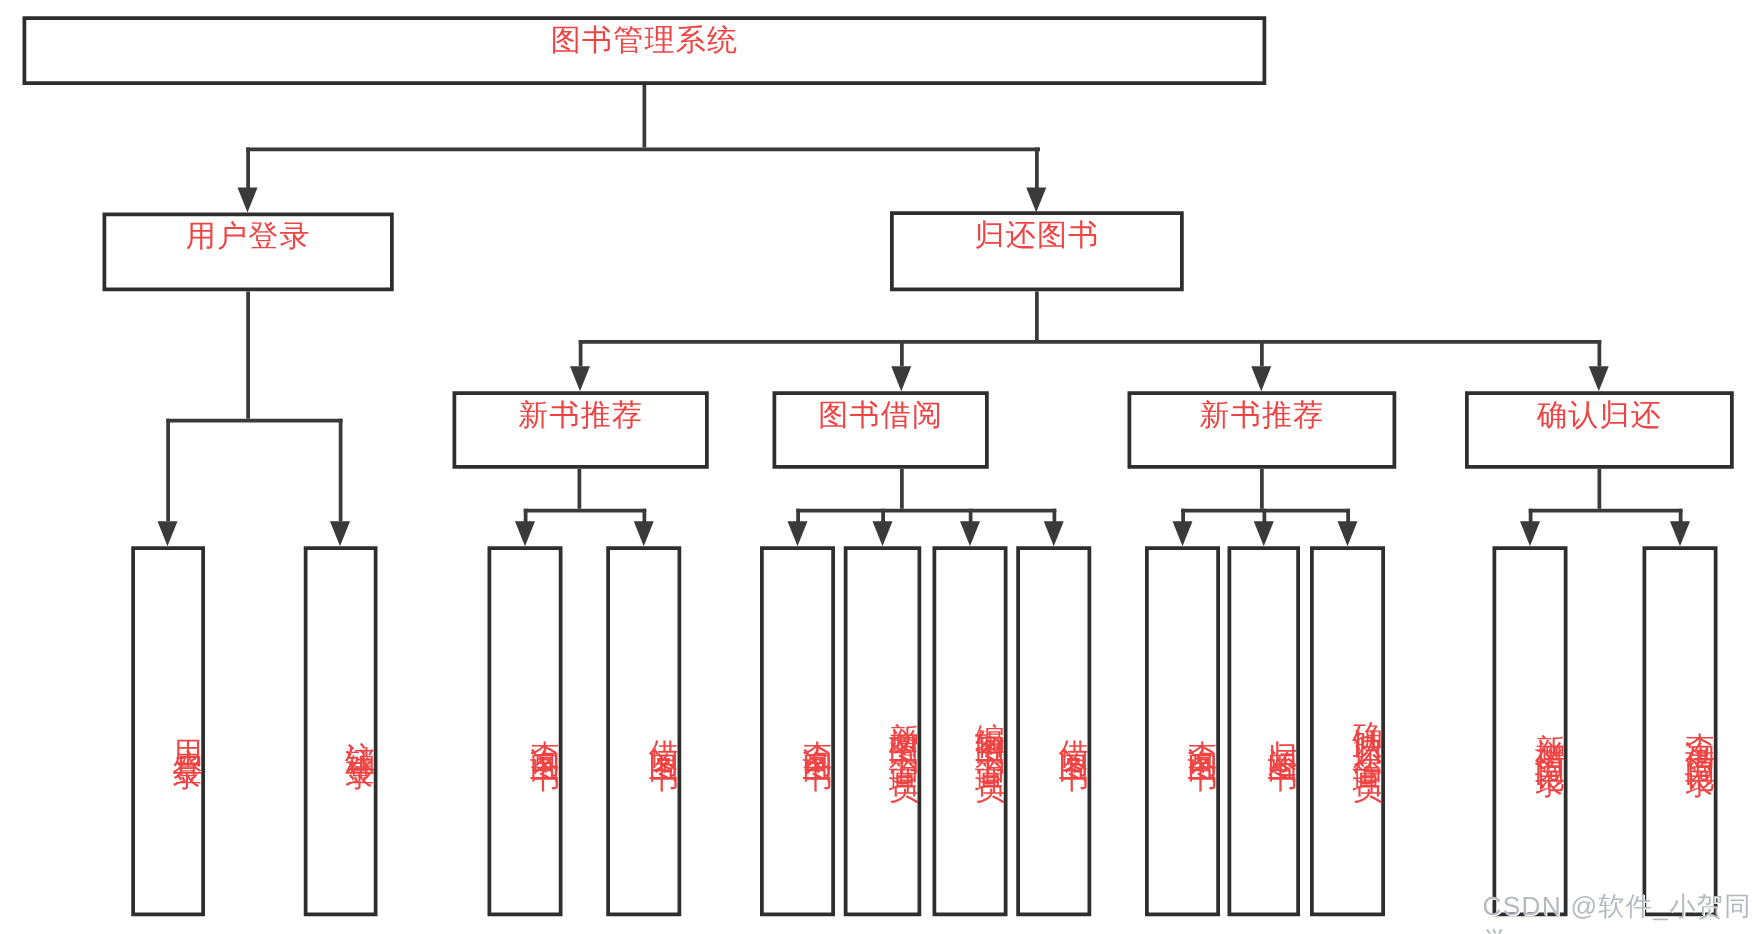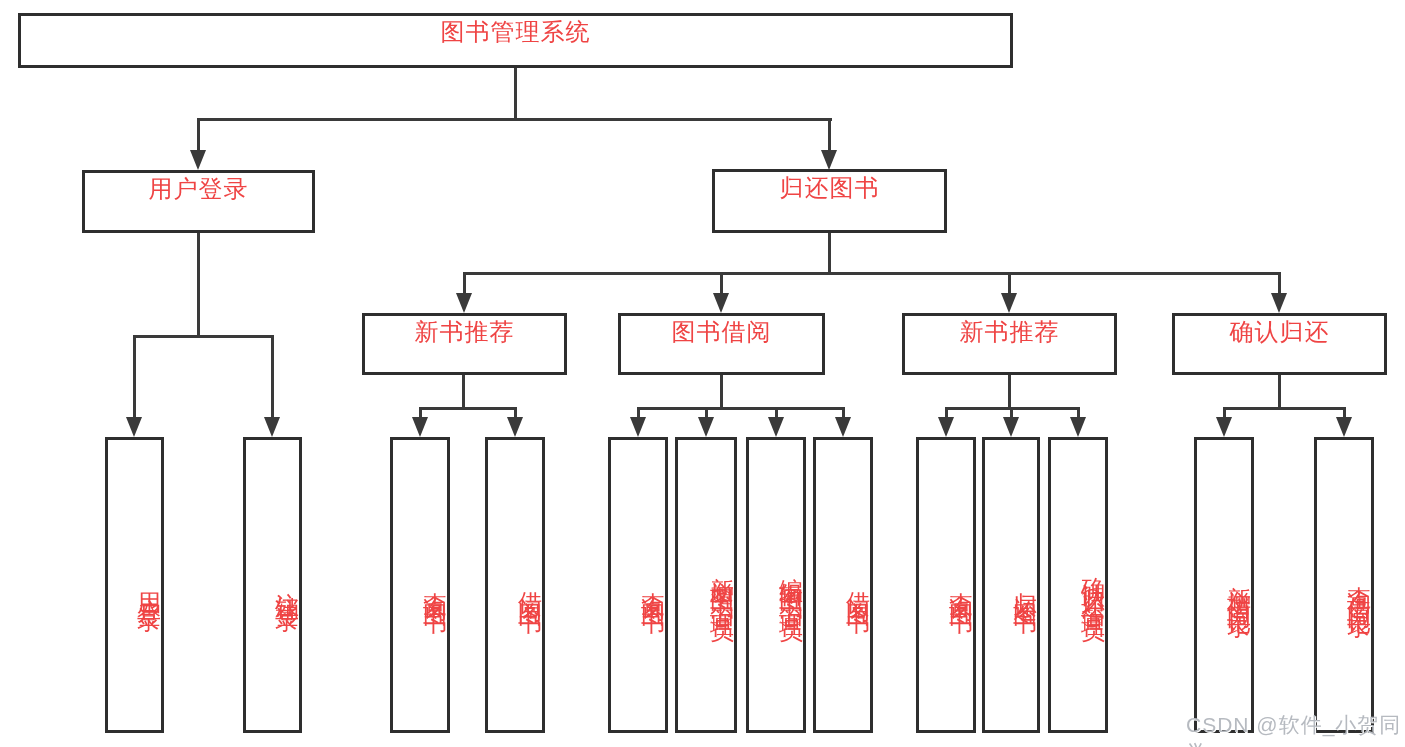--- a/index.html
+++ b/index.html
@@ -66,21 +66,21 @@
   <div class="line" style="left:720px;top:272px;width:3px;height:21px;"></div>
   <div class="ahead" style="left:713px;top:293px;"></div>
   <div class="line" style="left:1008px;top:272px;width:3px;height:21px;"></div>
   <div class="ahead" style="left:1001px;top:293px;"></div>
   <div class="line" style="left:1278px;top:272px;width:3px;height:21px;"></div>
   <div class="ahead" style="left:1271px;top:293px;"></div>
 
   <div class="box" style="left:362px;top:313px;width:205px;height:62px;">
     <span>新书推荐</span>
   </div>
-  <div class="box" style="left:618px;top:313px;width:207px;height:62px;">
+  <div class="box" style="left:618px;top:313px;width:173px;height:62px;">
     <span>图书借阅</span>
   </div>
   <div class="box" style="left:902px;top:313px;width:215px;height:62px;">
     <span>新书推荐</span>
   </div>
   <div class="box" style="left:1172px;top:313px;width:215px;height:62px;">
     <span>确认归还</span>
   </div>
 
   <div class="line" style="left:462px;top:375px;width:3px;height:32px;"></div>

